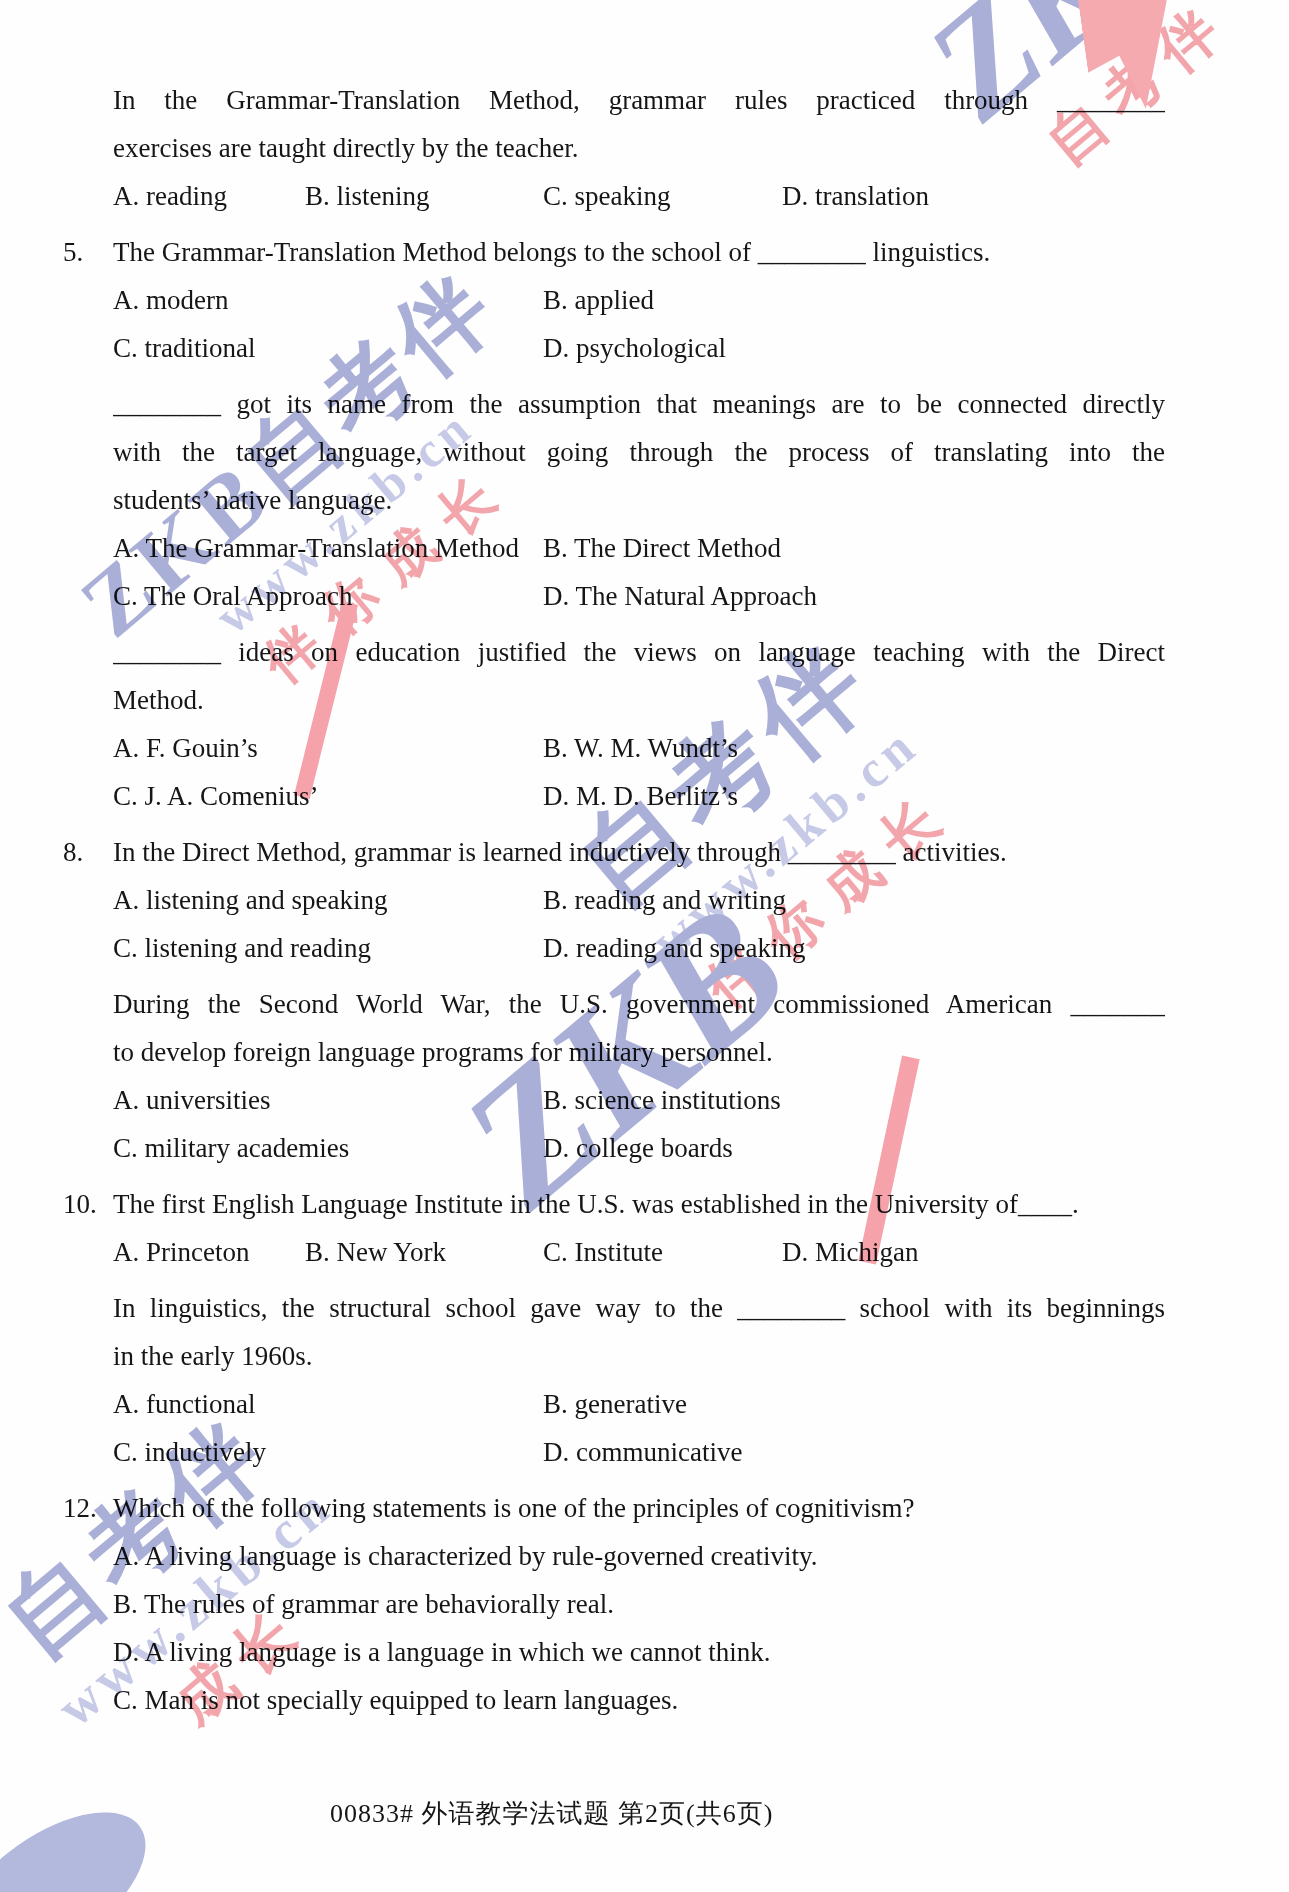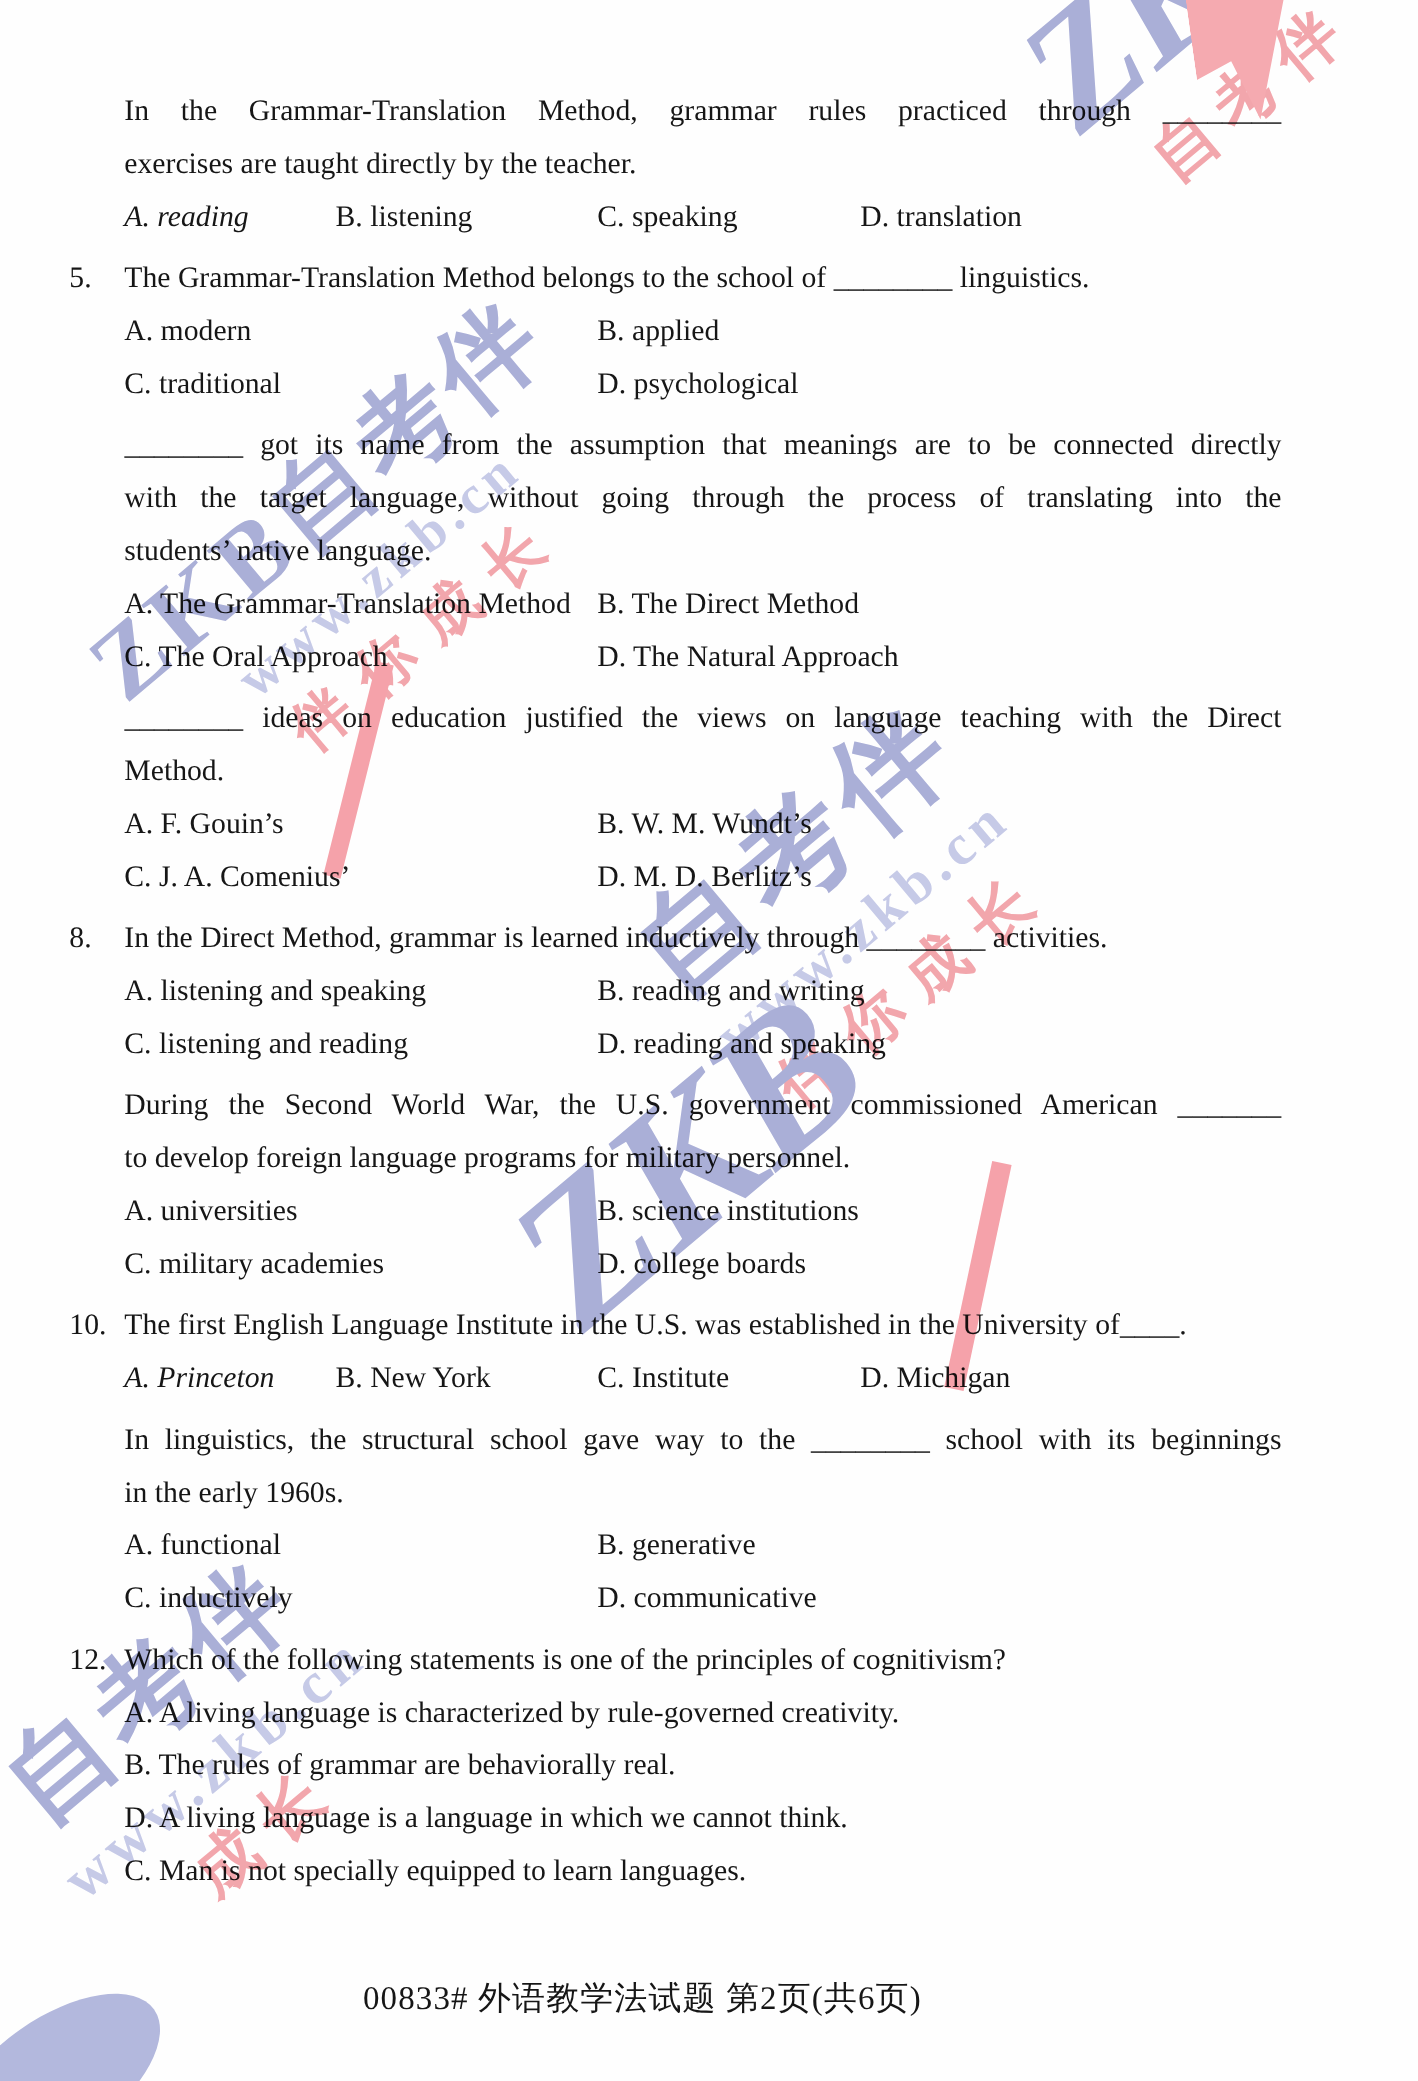--- a/index.html
+++ b/index.html
@@ -39,24 +39,24 @@
   #wmE-ellipse{position:absolute;left:-60px;top:1835px;width:220px;height:110px;border-radius:50%;
                background:#b4b9de;transform:rotate(-35deg);}
   
   .content{position:absolute;left:113px;top:76px;width:1052px;z-index:1;}
   .q{margin-top:8px;}
   .q:first-child{margin-top:0;}
   .ln{position:relative;height:48px;line-height:48px;font-size:27px;white-space:nowrap;}
   .jl{white-space:normal;text-align:justify;text-align-last:justify;overflow:hidden;}
   .num{position:absolute;left:-50px;top:0;width:48px;white-space:nowrap;text-align:left;}
   .oa{display:inline-block;width:430px;}
-  .c1{display:inline-block;width:192px;font-style:italic;}
+  .c1{display:inline-block;width:192px;}
   .c2{display:inline-block;width:238px;}
   .c3{display:inline-block;width:239px;}
-  .footer{position:absolute;left:330px;top:1796px;z-index:1;font-size:30px;letter-spacing:1px;white-space:nowrap;}
+  .footer{position:absolute;left:330px;top:1796px;z-index:1;font-size:26px;letter-spacing:1px;white-space:nowrap;}
 </style>
 </head>
 <body>
 
 <div>
 
   <div class="wm-layer">
     <div class="wm" id="wmA">
       <span class="big ital">ZKB</span>
       <span class="slog">自考伴</span>

